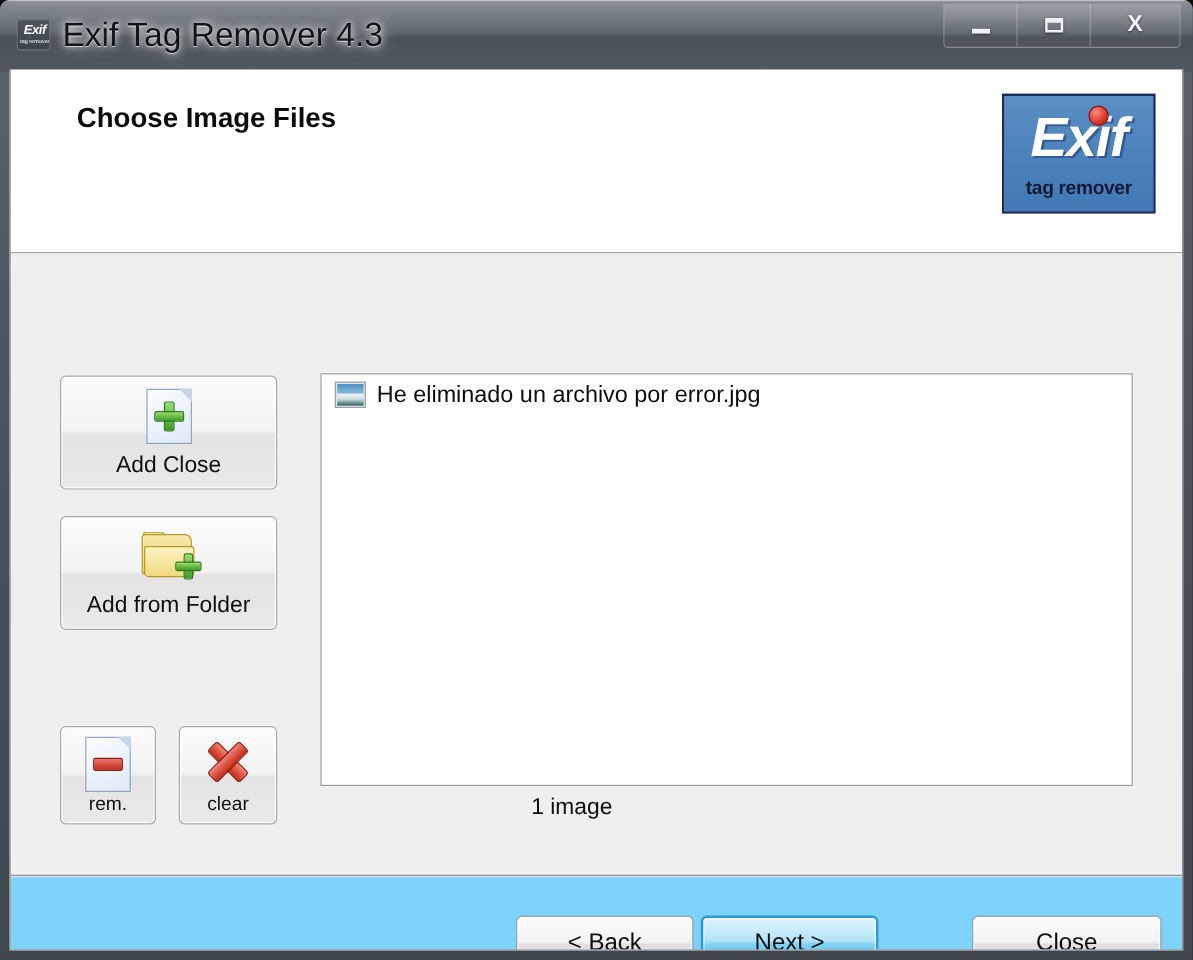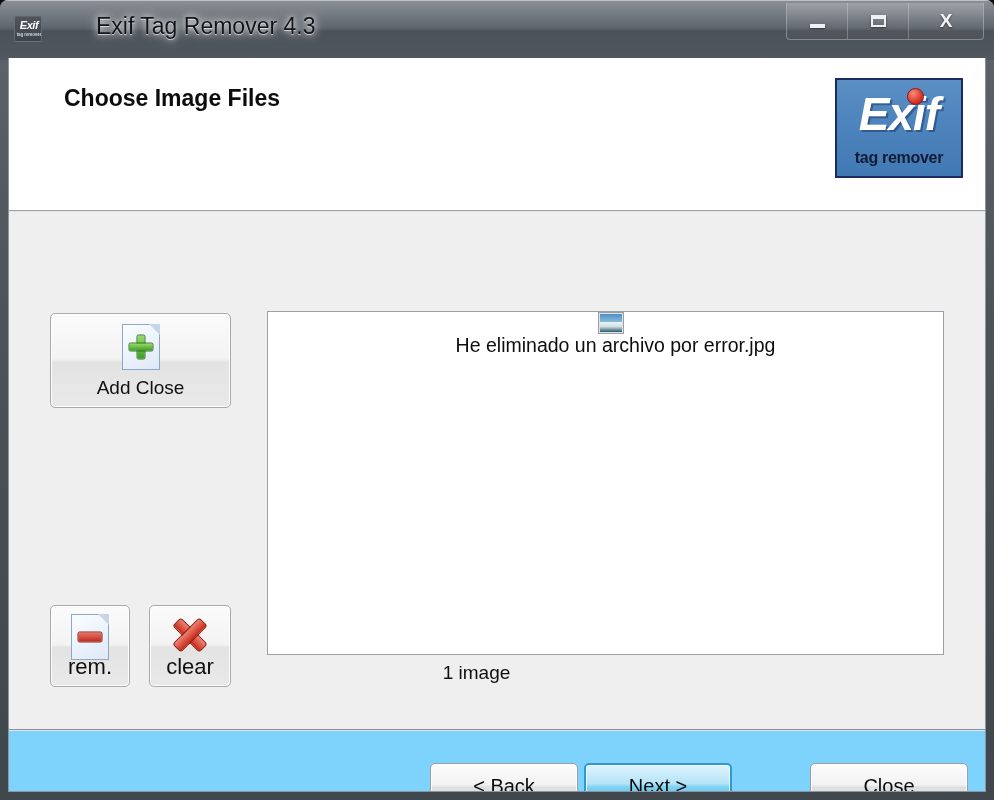--- a/index.html
+++ b/index.html
@@ -86,25 +86,24 @@
     font-weight: bold;
     font-size: 4.5px;
     color: #cfd4d8;
     line-height: 5px;
     letter-spacing: -0.1px;
   }
 
   #title-text {
     position: absolute;
     left: 52px; top: 13px;
-    font-size: 23px;
+    font-size: 28px;
     color: #12151a;
     text-shadow: 0 0 6px rgba(255,255,255,0.85), 0 0 12px rgba(255,255,255,0.7), 0 1px 0 rgba(255,255,255,0.6);
     white-space: nowrap;
-    margin-left: 44px;
   }
 
   
   #win-buttons {
     position: absolute;
     right: 10px; top: 3px;
     display: flex;
     height: 36px;
     border: 1px solid rgba(255,255,255,0.30);
     border-top: none;
@@ -264,21 +263,21 @@
     position: absolute;
     left: 0; right: 0; bottom: 8px;
     text-align: center;
     font-size: 19px;
     color: #101010;
   }
   #btn-add-images { left: 41px; top: 101px; width: 181px; height: 95px; }
   #btn-add-folder { left: 41px; top: 218px; width: 181px; height: 95px; }
   #btn-rem  { left: 41px; top: 393px; width: 80px; height: 82px; }
   #btn-clear{ left: 140px; top: 393px; width: 82px; height: 82px; }
-  #btn-rem .label, #btn-clear .label { font-size: 22px; bottom: 6px; }
+  #btn-rem .label, #btn-clear .label { font-size: 16px; bottom: 6px; }
 
   
   .icon-wrap { position: absolute; left: 0; right: 0; display: flex; justify-content: center; }
 
   .doc-icon {
     position: relative;
     width: 38px; height: 46px;
     background: linear-gradient(150deg,#fbfdff 0%, #eaf2fb 55%, #dfe9f6 100%);
     border: 1px solid #8fa6c4;
     box-sizing: border-box;
@@ -383,21 +382,20 @@
     box-sizing: border-box;
     overflow: hidden;
   }
   .file-row {
     position: relative;
     height: 34px;
     display: flex;
     align-items: center;
     padding-left: 11px;
     cursor: default;
-    flex-direction: column;
   }
   .thumb-icon {
     position: relative;
     width: 26px; height: 22px;
     border: 1px solid #9aa0a6;
     background: #dfe3e6;
     box-sizing: border-box;
     flex: none;
     overflow: hidden;
   }
@@ -513,20 +511,31 @@
       <div class="side-btn" id="btn-add-images">
         <div class="icon-wrap" style="top:10px;">
           <div class="doc-icon">
             <div class="fold"></div>
             <div class="plus-green"></div>
           </div>
         </div>
         <div class="label">Add Close</div>
       </div>
 
+      <div class="side-btn" id="btn-add-folder">
+        <div class="icon-wrap" style="top:14px;">
+          <div class="folder-icon">
+            <div class="tab"></div>
+            <div class="back"></div>
+            <div class="front"></div>
+            <div class="plus-green"></div>
+          </div>
+        </div>
+        <div class="label">Add from Folder</div>
+      </div>
 
       <div class="side-btn" id="btn-rem">
         <div class="icon-wrap" style="top:8px;">
           <div class="doc-icon">
             <div class="fold"></div>
             <div class="minus-red"></div>
           </div>
         </div>
         <div class="label">rem.</div>
       </div>

